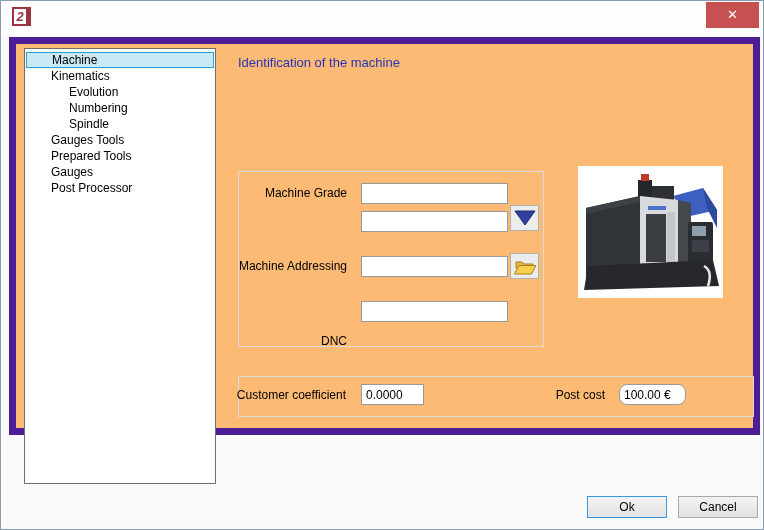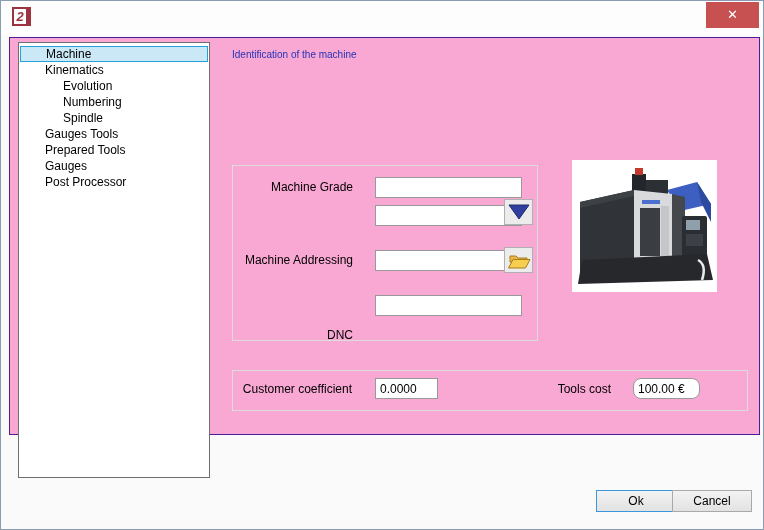--- a/index.html
+++ b/index.html
@@ -19,48 +19,48 @@
   }
   .title-text { position:absolute; left:38px; top:8px; font-size:13px; color:#1b1b1b;margin-top:32px; }
   .close-btn {
     position:absolute; left:705px; top:1px; width:53px; height:26px;
     background:#c75050; color:#fff; text-align:center; line-height:26px;
     font-size:13px; cursor:pointer;
   }
   
   .panel {
     position:absolute; left:8px; top:36px; width:751px; height:398px;
-    background:#f9a8d4; border:1px solid #4c1d95;
+    background:#fdba74; border:7px solid #4c1d95;
   }
   
   .tree {
     position:absolute; left:8px; top:4px; width:192px; height:436px;
     background:#fff; border:1px solid #6e6e6e; padding-top:3px; overflow:hidden;
   }
   .tree-item {
     position:relative; height:16px; line-height:16px; font-size:12px;
     padding-left:25px; margin:0 1px; color:#000; cursor:default;
   }
   .tree-item.lvl2 { padding-left:43px; }
   .tree-item.selected { background:#cbe8f6; border:1px solid #26a0da; line-height:14px; }
   .expander {
     position:absolute; left:7px; top:4px; width:0; height:0;
     border-left:8px solid transparent; border-bottom:8px solid #3c3c3c;
   }
   
-  .heading { position:absolute; left:222px; top:11px; font-size:10px; color:#2433b5; }
+  .heading { position:absolute; left:222px; top:11px; font-size:13px; color:#2433b5; }
   
   .groupbox { position:absolute; border:1px solid #dcdcdc; }
   #gb-ident { left:222px; top:127px; width:306px; height:176px; }
   #gb-cost  { left:222px; top:332px; width:516px; height:41px; }
   
   .fld-label { position:absolute; font-size:12px; color:#000; white-space:nowrap; }
   .txt {
     position:absolute; height:21px; border:1px solid #999; background:#fff;
-    font-size:12px; padding:0 4px; font-family:inherit; outline:none;margin-left:20px;
+    font-size:12px; padding:0 4px; font-family:inherit; outline:none;
   }
   #lbl-grade   { right:406px; top:142px; }
   #in-grade    { left:345px; top:139px; width:147px; }
   #lbl-ident   { right:406px; top:170px; }
   #in-ident    { left:345px; top:167px; width:147px; }
   #lbl-addr    { right:406px; top:215px; }
   #in-addr     { left:345px; top:212px; width:147px; }
   #lbl-dnc     { right:406px; top:260px;margin-top:30px; }
   #in-dnc      { left:345px; top:257px; width:147px; }
   #lbl-coef    { right:407px; top:344px; }
@@ -76,21 +76,21 @@
   #btn-folder   { left:494px; top:209px; }
   
   .photo { position:absolute; left:562px; top:122px; width:145px; height:132px; background:#fff; }
   .photo svg { display:block; }
   
   .btn {
     position:absolute; top:452px; width:80px; height:22px;
     background:linear-gradient(#f3f3f3,#e2e2e2); border:1px solid #a9a9a9;
     font-size:12px; color:#000; text-align:center; line-height:20px; cursor:pointer;
   }
-  #btn-ok { left:586px; border-color:#3a96dd; }
+  #btn-ok { left:571px; border-color:#3a96dd; }
   #btn-cancel { left:662px; }
 </style>
 </head>
 <body>
 
 <div class="window">
 
   <div class="titlebar">
     <div class="app-icon">2</div>
     <div class="title-text">Machine :</div>
@@ -160,19 +160,19 @@
         <polygon points="10,100 135,94 141,120 6,124" fill="#26282b"></polygon>
         <path d="M126,100 q9,5 4,20" stroke="#e9e9e9" stroke-width="2.5" fill="none"></path>
       </svg>
     </div>
 
     <div class="groupbox" id="gb-cost"></div>
 
     <div class="fld-label" id="lbl-coef">Customer coefficient</div>
     <input class="txt" id="in-coef" value="0.0000" style="">
 
-    <div class="fld-label" id="lbl-hour">Tools cost</div>
+    <div class="fld-label" id="lbl-hour">Post cost</div>
     <input class="txt" id="in-hour" value="100.00 €" style="">
 
     <div class="btn" id="btn-ok">Ok</div>
     <div class="btn" id="btn-cancel">Cancel</div>
   </div>
 </div>
 
 </body></html>

